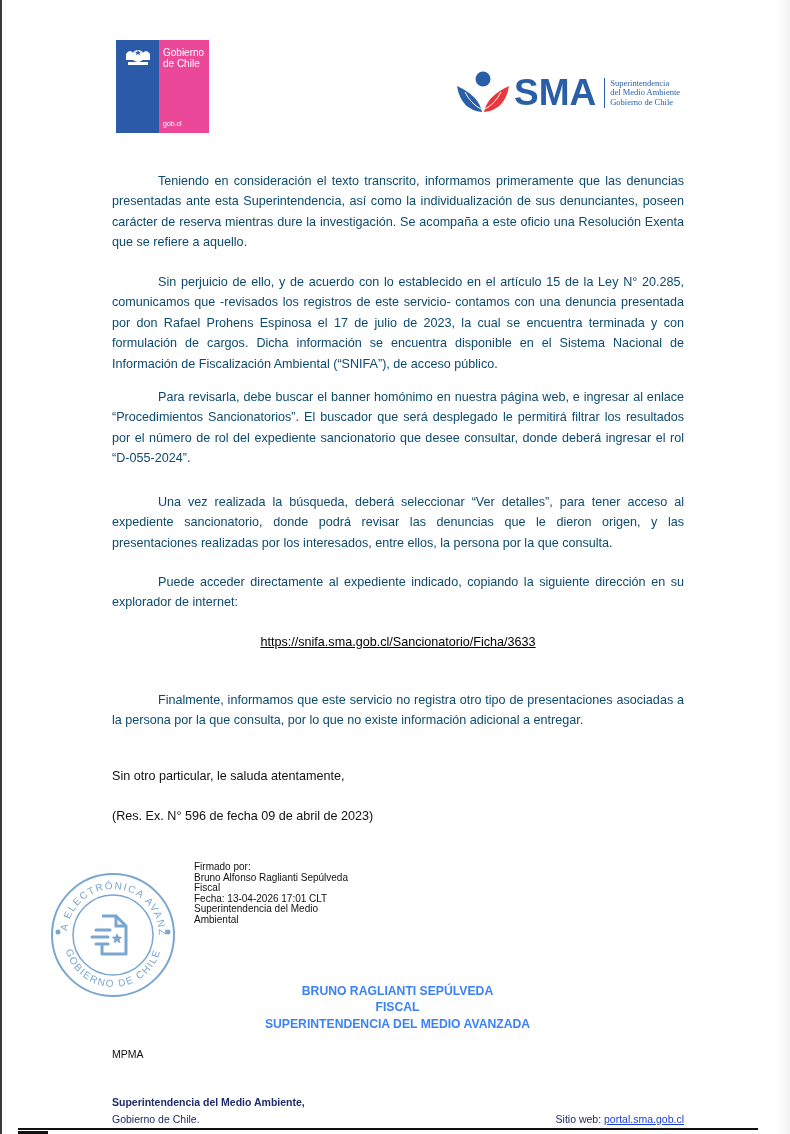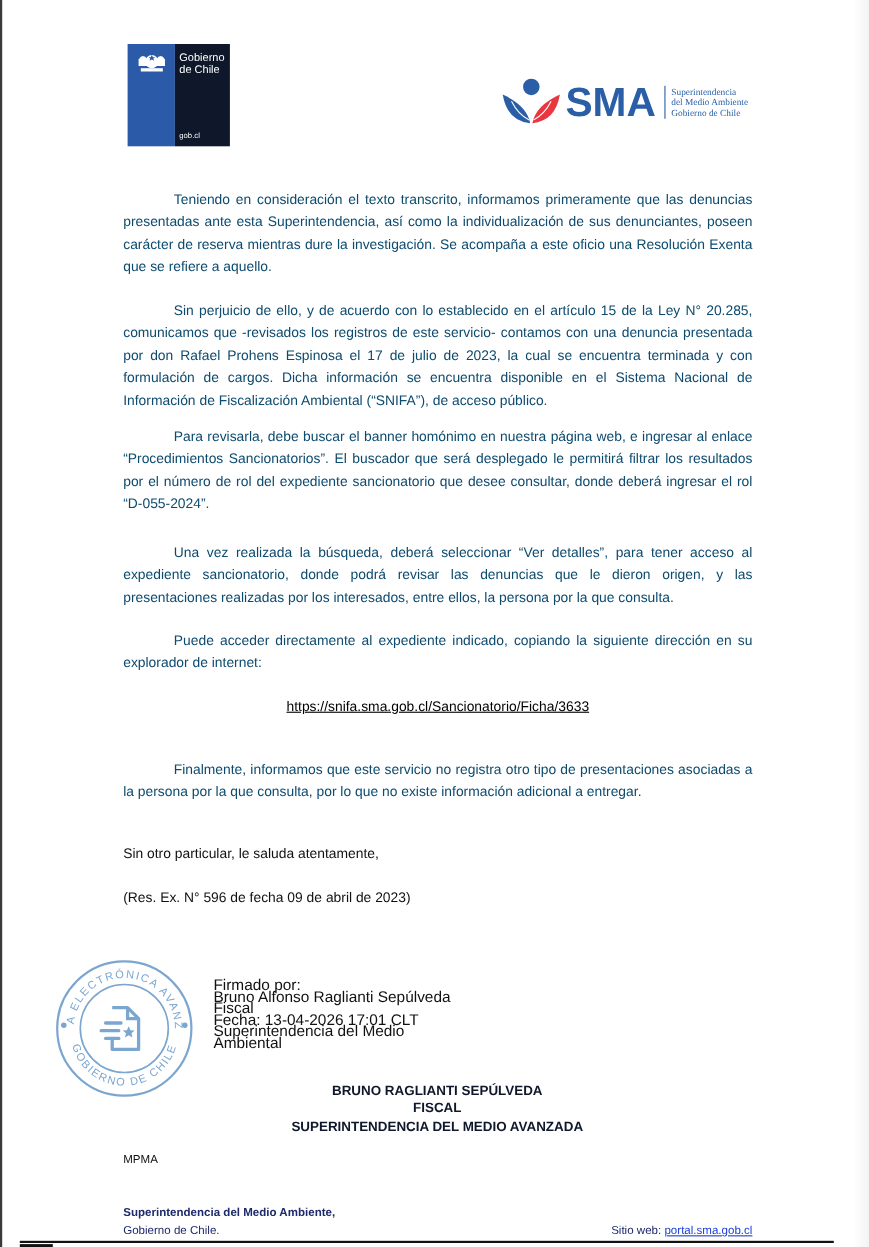--- a/index.html
+++ b/index.html
@@ -9,21 +9,21 @@
     font-family:"Liberation Sans", sans-serif;
     color:#111;
   }
   .left-edge { position:absolute; left:0; top:0; width:2px; height:1134px; background:#3a3a3a; }
   .right-shade { position:absolute; right:0; top:0; width:14px; height:1134px;
     background:linear-gradient(to right, #ffffff, #f3f3f3); }
 
   
   .gob-logo { position:absolute; left:116px; top:40px; width:93px; height:93px; display:flex; }
   .gob-logo .blue { width:43px; height:93px; background:#2b5aa8; position:relative; }
-  .gob-logo .red { width:50px; height:93px; background:#0f172a; position:relative; }
+  .gob-logo .red { width:50px; height:93px; background:#ec4899; position:relative; }
   .gob-logo .crest { position:absolute; left:6px; top:6px; width:32px; height:22px; }
   .gob-logo .t1 { position:absolute; left:4px; top:7px; color:#fff; font-size:10px; line-height:11px; font-family:"Liberation Sans", sans-serif; }
   .gob-logo .t2 { position:absolute; left:4px; bottom:6px; color:#fff; font-size:7px; }
 
   
   .sma-logo { position:absolute; left:455px; top:70px; height:46px; display:flex; align-items:center; }
   .sma-logo .mark { width:56px; height:46px; }
   .sma-logo .word { font-family:"Liberation Sans", sans-serif; font-weight:bold; font-size:37px; color:#2a5ea6; letter-spacing:0px; margin-left:3px; line-height:40px; }
   .sma-logo .sep { width:1px; height:30px; background:#2a5ea6; margin:0 5px 0 8px; }
   .sma-logo .sub { font-family:"Liberation Serif", serif; font-size:8.5px; line-height:9.5px; color:#2a5ea6; }
@@ -41,24 +41,24 @@
   .p5 { top:572px; }
   .link-line { position:absolute; left:112px; width:572px; top:632px; text-align:center;
     font-size:12.6px; line-height:20px; }
   .link-line a { color:#000000; text-decoration:underline; }
   .p6 { top:690px; }
   .closing { position:absolute; left:112px; top:766px; font-size:12.6px; line-height:20px; }
   .order { position:absolute; left:112px; top:806px; font-size:12.6px; line-height:20.4px; }
 
   
   .seal { position:absolute; left:50px; top:872px; width:126px; height:126px; }
-  .sig-block { position:absolute; left:194px; top:890px; font-size:14px; line-height:10.6px; color:#111; }
+  .sig-block { position:absolute; left:194px; top:862px; font-size:10px; line-height:10.6px; color:#111; }
 
   .signer { position:absolute; left:250px; top:983px; width:295px; text-align:center;
-    font-weight:bold; font-size:12.2px; line-height:16.3px; color:#0f172a; }
+    font-weight:bold; font-size:12.2px; line-height:16.3px; color:#3b82f6; }
 
   .initials { position:absolute; left:112px; top:1048px; font-size:10.5px; color:#111; }
 
   .footer-org { position:absolute; left:112px; top:1096px; font-size:10.5px; font-weight:bold; color:#1d2a6b; }
   .footer-gov { position:absolute; left:112px; top:1113px; font-size:10.5px; color:#1d2a6b; }
   .footer-web { position:absolute; right:106px; top:1113px; font-size:10.5px; color:#1d2a6b; }
   .footer-web a { color:#1b3fd6; text-decoration:underline; }
   .footer-rule { position:absolute; left:18px; top:1128px; width:740px; height:2px; background:#111; }
   .cut-glyphs { position:absolute; left:18px; top:1131px; width:30px; height:3px; background:#111; }
 </style>

